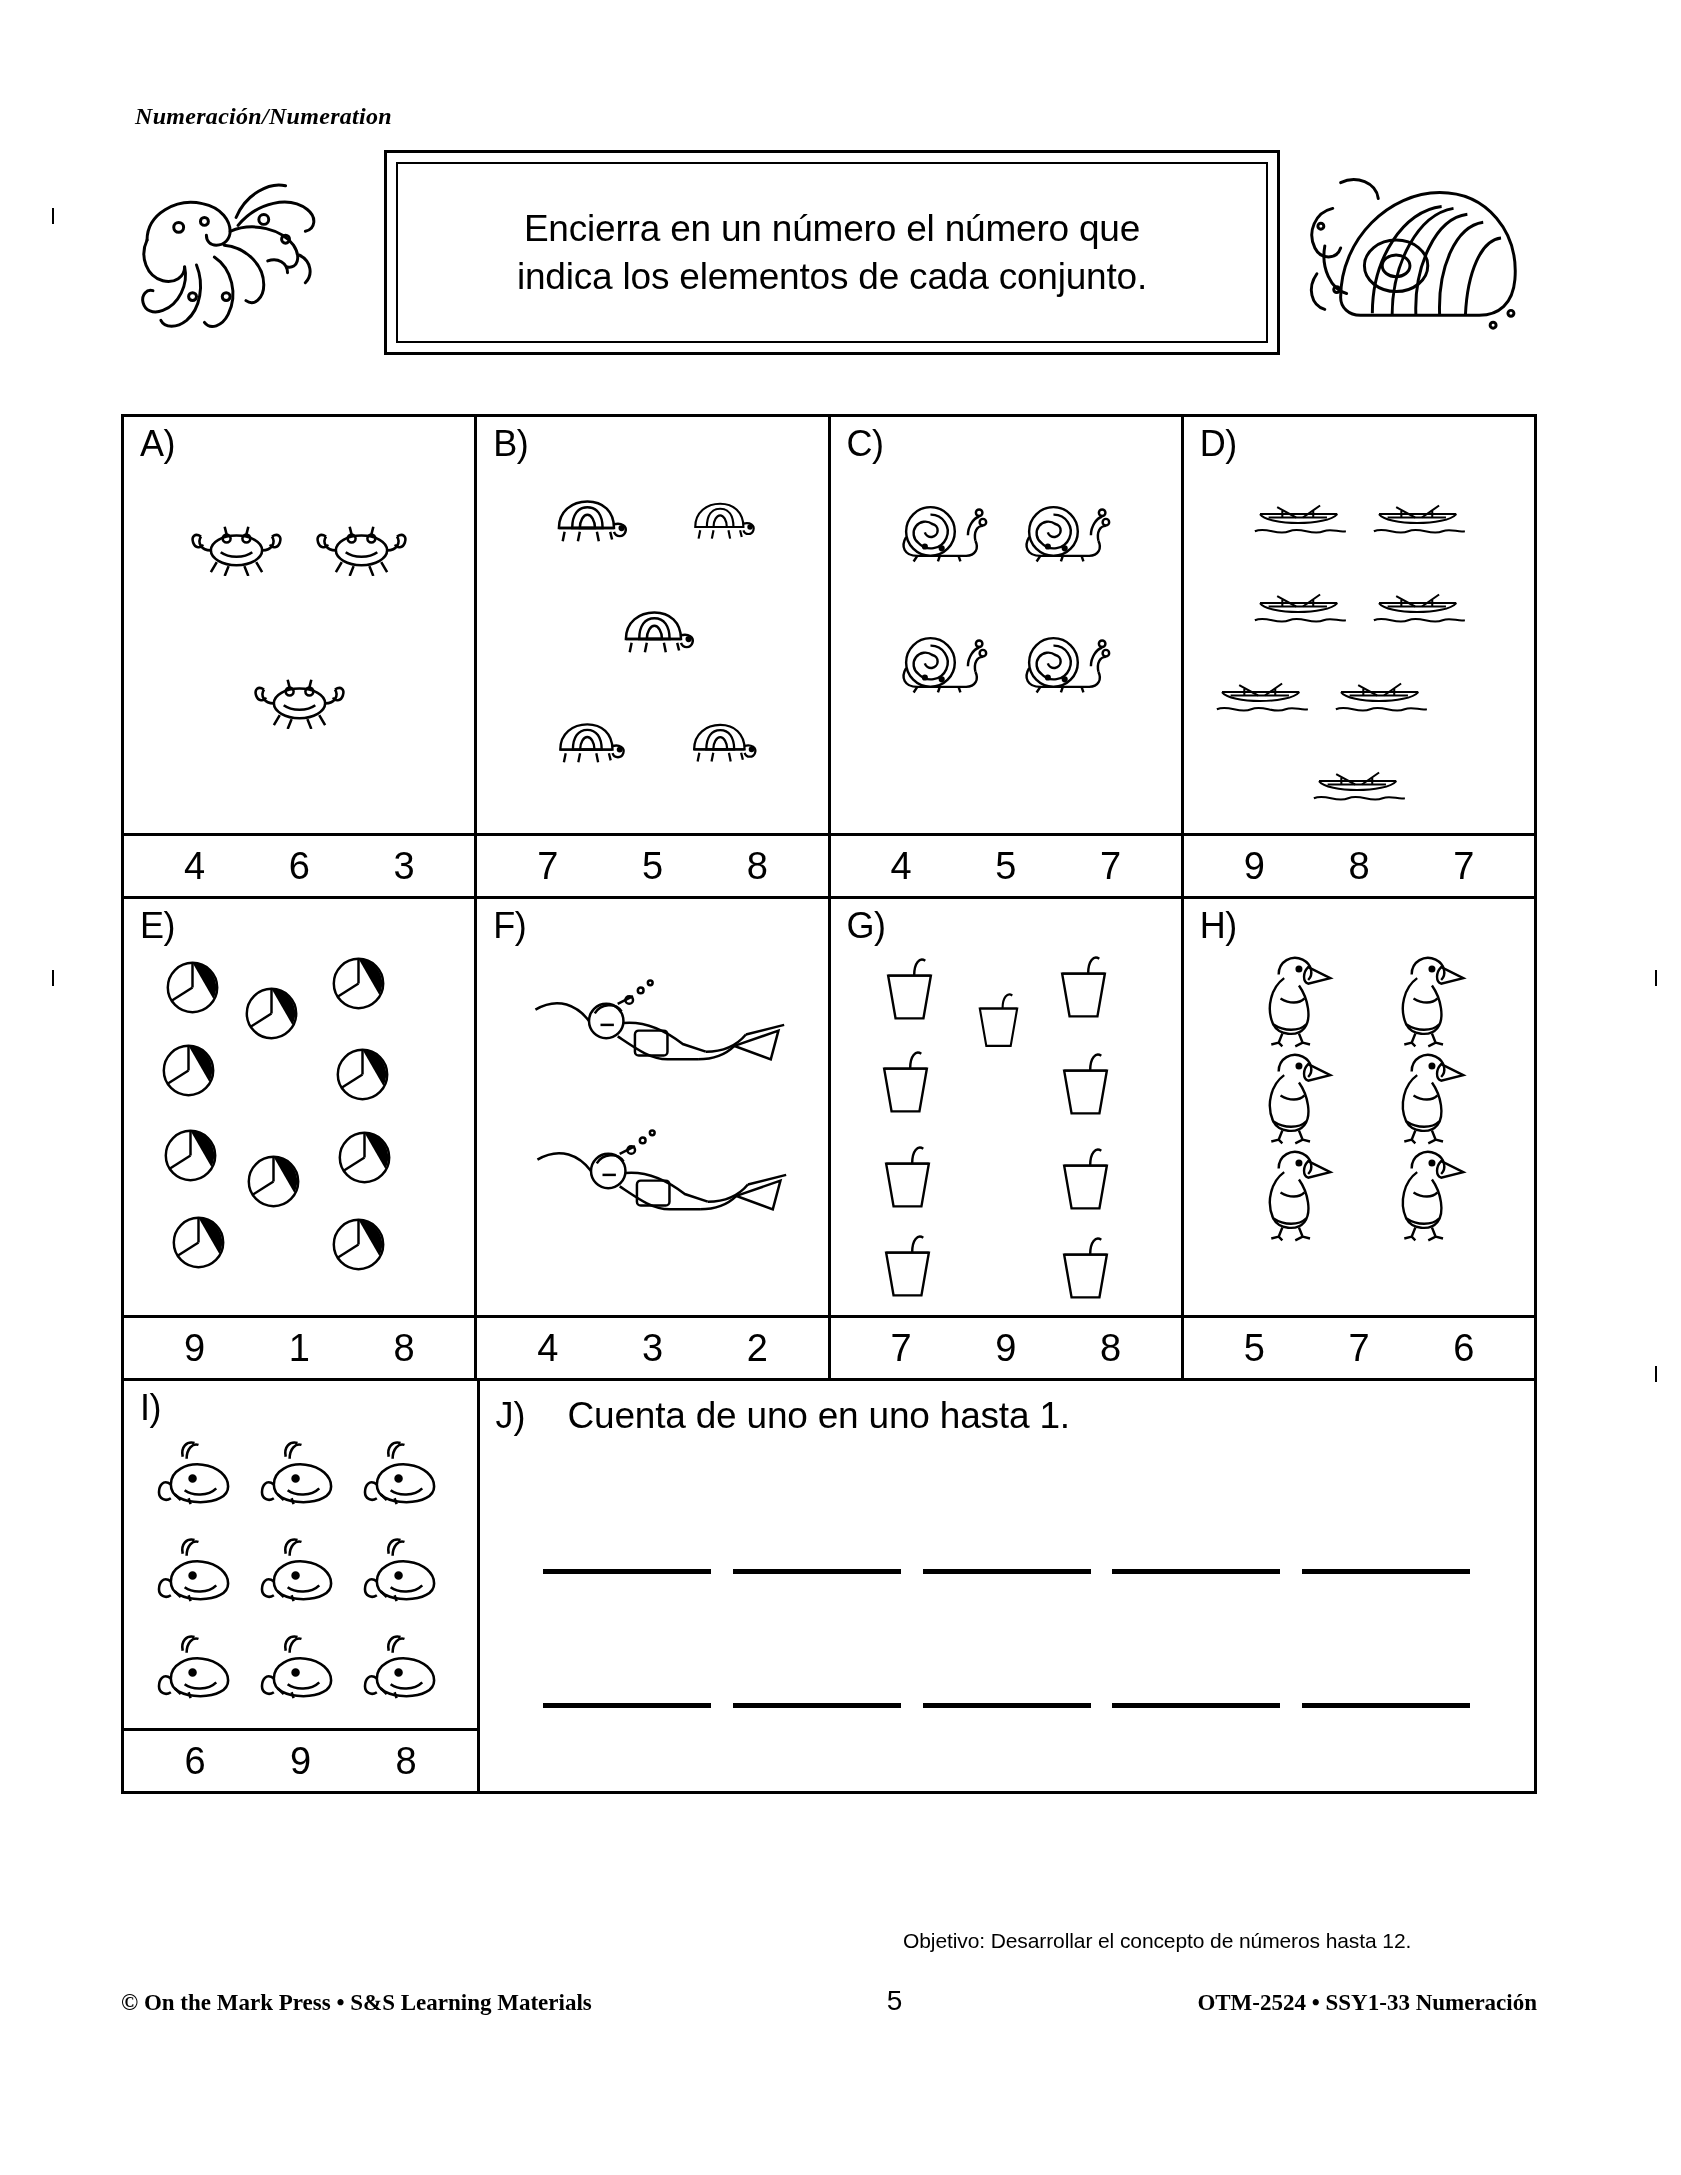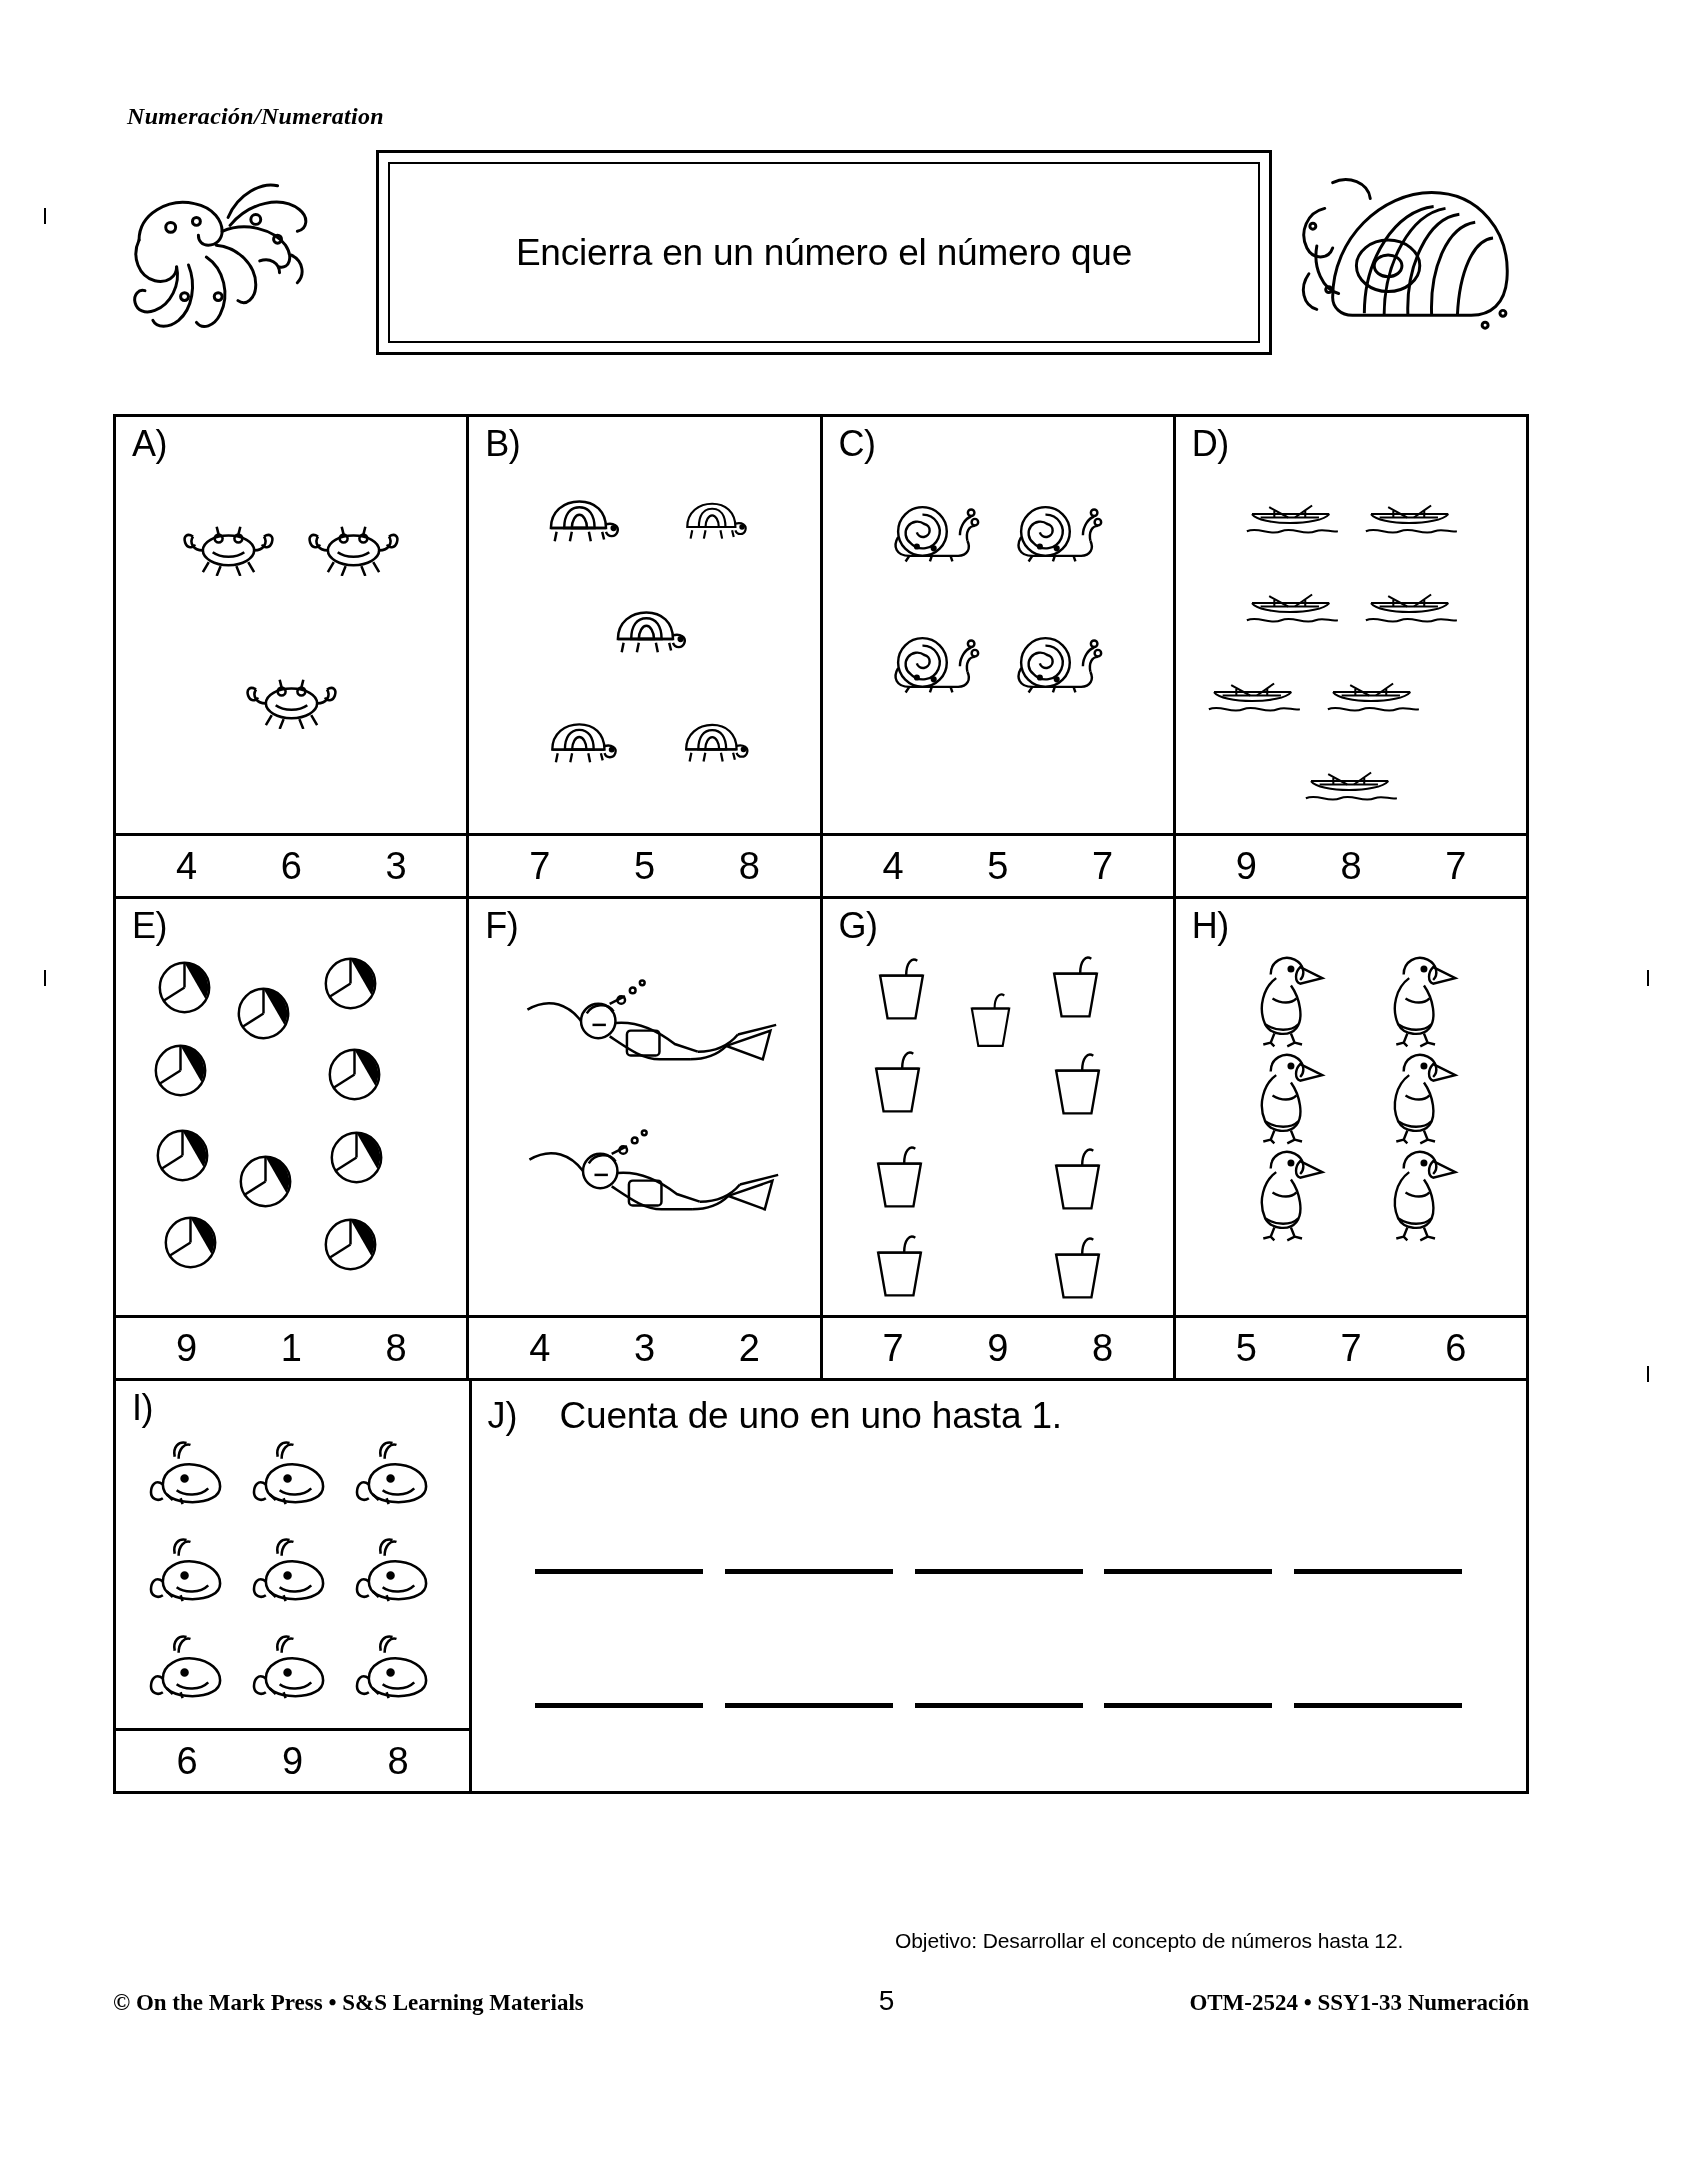--- a/index.html
+++ b/index.html
@@ -10,21 +10,21 @@
   body {
     width: 1681px;
     height: 2175px;
     position: relative;
     font-family: "Liberation Sans", sans-serif;
     color: #000000;
     overflow: hidden;
   }
   .page {
     position: absolute;
-    left: 4px; top: 0;
+    left: 12px; top: 0;
     width: 1414px;
     height: 2175px;
   }
 
   
   .header-label {
     position: absolute;
     left: 123px;
     top: 103px;
     font-family: "Liberation Serif", serif;
@@ -253,20 +253,21 @@
       <circle cx="74" cy="132" r="4"></circle>
       <circle cx="108" cy="132" r="4"></circle>
       <path d="M150 96 C160 92 170 98 170 108" stroke-linecap="round"></path>
       <path d="M182 90 C194 96 196 110 188 118" stroke-linecap="round"></path>
     </svg>
   </div>
 
   <div class="instruction-box">
     <div class="inner">
       <div class="instruction-line">Encierra en un número el número que</div>
+      <div class="instruction-line">indica los elementos de cada conjunto.</div>
     </div>
   </div>
 
   <div class="deco-right">
     <svg viewBox="0 0 250 200" width="248" height="198" fill="none" stroke="#000" stroke-width="3">
       <path d="M60 150 C60 90 110 44 160 44 C208 44 240 84 236 132 C234 156 220 168 200 168 L80 168 C68 168 60 160 60 150 Z" stroke-linejoin="round"></path>
       <path d="M92 166 C92 110 124 62 162 58"></path>
       <path d="M112 168 C112 116 138 66 174 60"></path>
       <path d="M136 168 C134 118 156 70 188 66"></path>
       <path d="M160 168 C158 120 176 78 204 74"></path>

